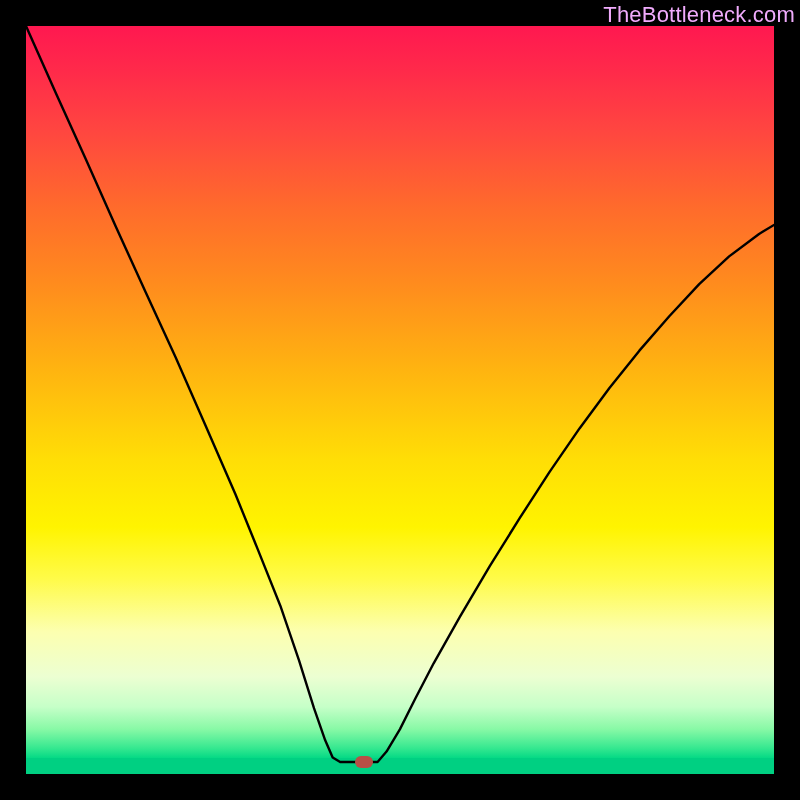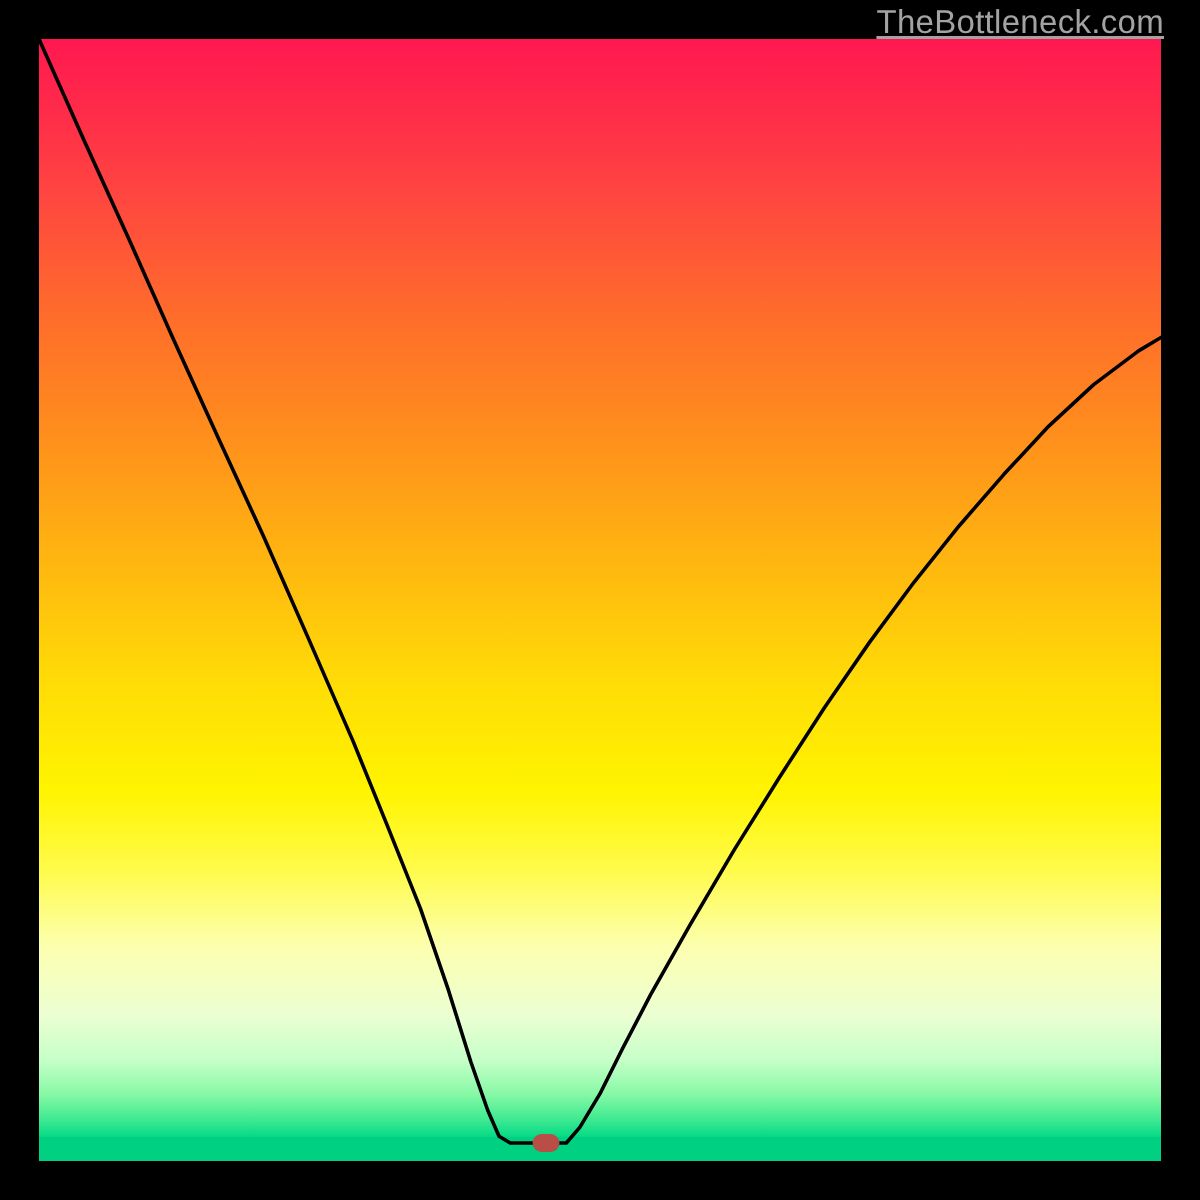--- a/index.html
+++ b/index.html
@@ -61,26 +61,25 @@
     position: absolute;
     width: 18px;
     height: 12px;
     background: #b84e46;
     border-radius: 6px;
     transform: translate(-50%, -50%);
   }
   .watermark {
     position: absolute;
     top: 2px;
-    right: 24px;
-    color: #a3a3a3;
+    right: 5px;
+    color: #f0abfc;
     font-size: 22px;
     font-weight: 500;
     letter-spacing: 0.2px;
-    text-decoration: underline;
   }
 </style>
 </head>
 <body>
 
 <div class="outer">
   <div class="watermark">TheBottleneck.com</div>
   <div class="plot">
     <div class="gradient-bg"></div>
     <div class="green-strip"></div>

